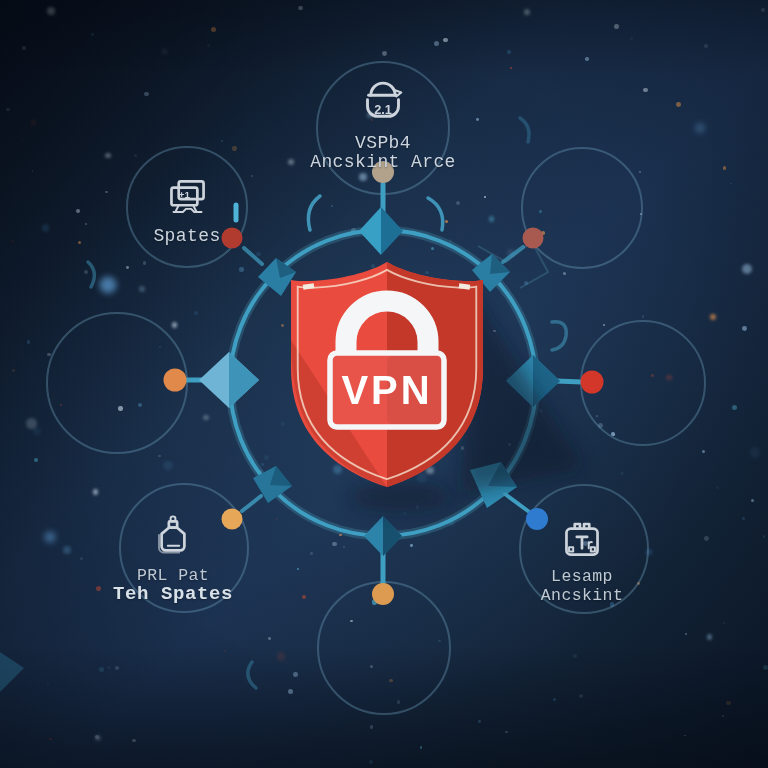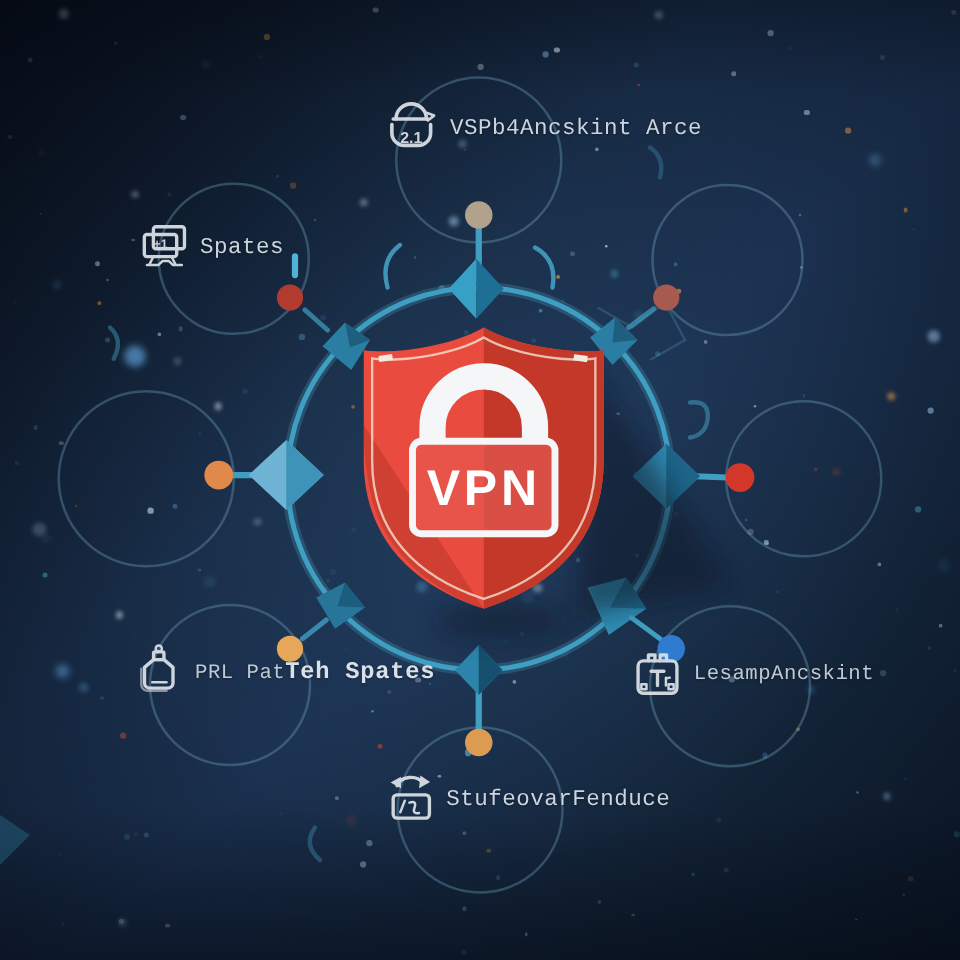--- a/index.html
+++ b/index.html
@@ -14,21 +14,21 @@
   .star{position:absolute;border-radius:50%;}
   .vignette{
     background:
       linear-gradient(135deg, rgba(3,7,15,.55), rgba(3,7,15,0) 38%),
       linear-gradient(0deg, rgba(3,7,15,.45), rgba(3,7,15,0) 16%),
       linear-gradient(180deg, rgba(3,7,15,.25), rgba(3,7,15,0) 10%),
       radial-gradient(circle at 50% 48%, rgba(0,0,0,0) 55%, rgba(4,9,18,.38) 100%);
     pointer-events:none;
   }
   svg.diagram{position:absolute;inset:0;display:block;}
-  .node{position:absolute;width:170px;display:flex;flex-direction:row;align-items:center;}
+  .node{position:absolute;width:170px;display:flex;flex-direction:column;align-items:center;}
   .icon-wrap{line-height:0;opacity:.95;}
   .node-label{
     text-align:center;color:#bfc9d3;font-size:16.5px;line-height:19px;
     letter-spacing:.4px;text-shadow:0 1px 2px rgba(0,0,0,.35);white-space:nowrap;font-family:Liberation Mono, monospace;
   }
   .node-label.lg{font-size:18px;color:#ccd5de;}
   .node-label.xl{font-size:19px;color:#d9e1e8;font-weight:bold;letter-spacing:.6px;}
   .icon{stroke:#d8dee5;fill:none;stroke-width:2.6;stroke-linecap:round;stroke-linejoin:round;}
   .icon-thin{stroke:#d8dee5;fill:none;stroke-width:1.9;stroke-linecap:round;stroke-linejoin:round;}
   .icon-fill{fill:#d8dee5;stroke:none;}
@@ -365,35 +365,22 @@
         <path class="icon" d="M23,27 h10 M28,27 v11"></path>
         <path class="icon-thin" d="M34.5,32 v6 m0,-4.5 a3,3 0 0 1 3,-1.5"></path>
         <rect class="icon-thin" x="15.5" y="37" width="4" height="4"></rect>
         <rect class="icon-thin" x="36.5" y="37" width="4" height="4"></rect>
       </svg>
     </span>
     <div class="node-label">Lesamp</div>
     <div class="node-label">Ancskint</div>
   </div>
 
-  <div class="node" style="left:299px;top:611px;">
-    <span class="icon-wrap">
-      <svg width="58" height="58" viewBox="0 0 56 56">
-        <path class="icon" d="M18,17 a11,9 0 0 1 20,-2"></path>
-        <polygon class="icon-fill" points="36,9 43.5,14 35,19"></polygon>
-        <polygon class="icon-fill" points="21,10 13,14.5 21,19"></polygon>
-        <rect class="icon" x="15" y="24" width="28" height="18" rx="3"></rect>
-        <path class="icon-thin" d="M24,28.5 l-3.5,9 M27.5,30 q6,-2 4,4 q-2,5 3.5,4"></path>
-      </svg>
-    </span>
-    <div class="node-label lg">Stufeovar</div>
-    <div class="node-label lg">Fenduce</div>
-  </div>
-
-  <div class="node" style="left:98px;top:508px;">
+
+  <div class="node" style="left:88px;top:508px;">
     <span class="icon-wrap">
       <svg width="58" height="58" viewBox="0 0 56 56">
         <circle class="icon-thin" cx="28" cy="10.5" r="2.4"></circle>
         <rect class="icon" x="24" y="13" width="8" height="6" rx="1"></rect>
         <path class="icon" d="M24,19 h8 l7,6 v12 a4,4 0 0 1 -4,4 h-14 a4,4 0 0 1 -4,-4 v-12 z"></path>
         <path class="icon-thin" d="M23,36.5 h11"></path>
         <path class="icon-thin" d="M14.5,26 v12.5 a4.5,4.5 0 0 0 4.5,4.5 h15" opacity=".6"></path>
       </svg>
     </span>
     <div class="node-label">PRL Pat</div>

